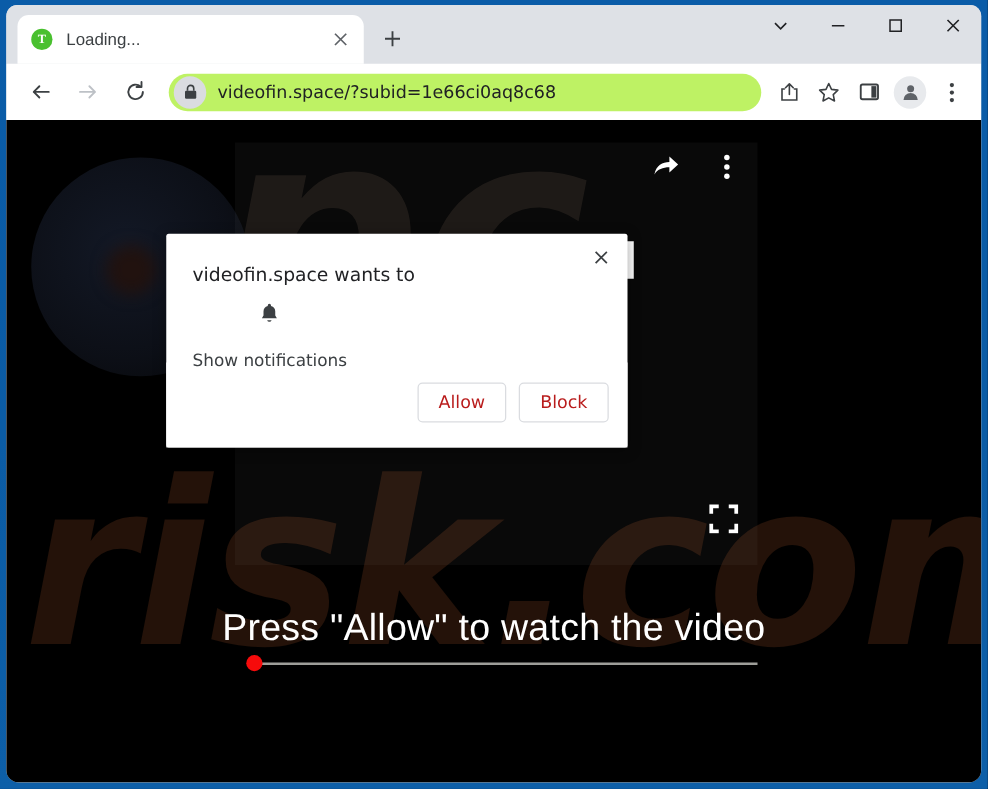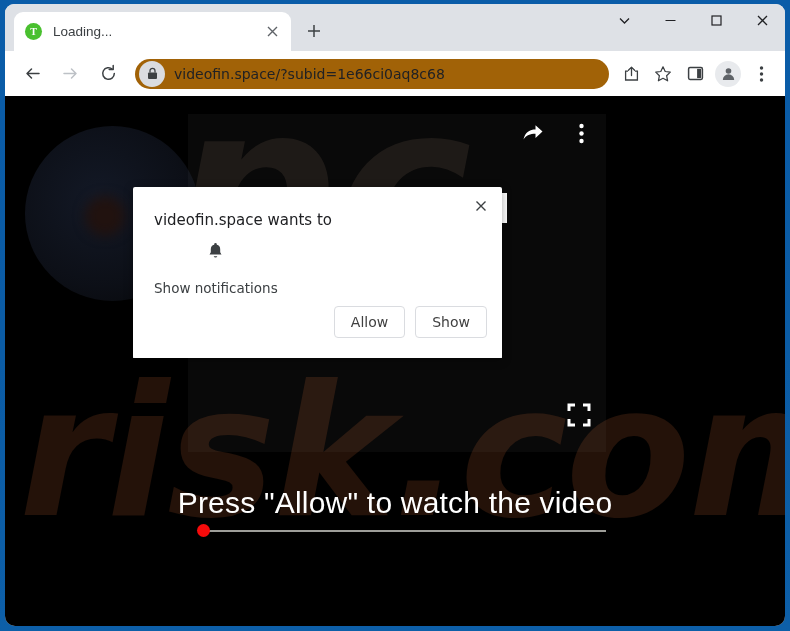--- a/index.html
+++ b/index.html
@@ -121,21 +121,21 @@
     display: flex; align-items: center; justify-content: center;
     color: #3c4043;
     flex: 0 0 auto;
   }
   .nav-btn.disabled { color: #bdc1c6; }
 
   #omnibox {
     flex: 1 1 auto;
     height: 30px;
     margin: 0 6px 0 8px;
-    background: #a16207;
+    background: #bef264;
     border-radius: 15px;
     display: flex;
     align-items: center;
     padding-left: 2px;
     min-width: 0;
     text-align: center;
   }
   #lock-chip {
     width: 26px; height: 26px;
     margin-left: 2px;
@@ -346,21 +346,21 @@
     gap: 10px;
     z-index: 3;
   }
   .perm-btn {
     min-width: 70px;
     height: 32px;
     padding: 0 16px;
     background: #ffffff;
     border: 1px solid #dadce0;
     border-radius: 4px;
-    color: #404040;
+    color: #b91c1c;
     font-size: 14px;
     font-family: "DejaVu Sans", sans-serif;
     display: flex; align-items: center; justify-content: center;
     cursor: pointer;
   }
 </style>
 </head>
 <body>
 
 <div id="window-frame">
@@ -553,19 +553,19 @@
             <svg width="15" height="17" viewBox="0 0 15 17" aria-hidden="true">
               <path d="M7.5 1 a1.3 1.3 0 0 1 1.3 1.3 v.5 a4.6 4.6 0 0 1 3.4 4.4 v3.1 l1.3 2.2 H1.5 l1.3 -2.2 V7.2 a4.6 4.6 0 0 1 3.4 -4.4 v-.5 A1.3 1.3 0 0 1 7.5 1 Z" fill="#3c4043"></path>
               <path d="M5.7 14.2 a1.9 1.9 0 0 0 3.6 0 Z" fill="#3c4043"></path>
             </svg>
           </span>
           <span id="perm-row-label">Show notifications</span>
         </div>
 
         <div id="perm-buttons">
           <div class="perm-btn">Allow</div>
-          <div class="perm-btn">Show</div>
+          <div class="perm-btn">Block</div>
         </div>
       </div>
 
     </div>
   </div>
 </div>
 
 </body></html>

